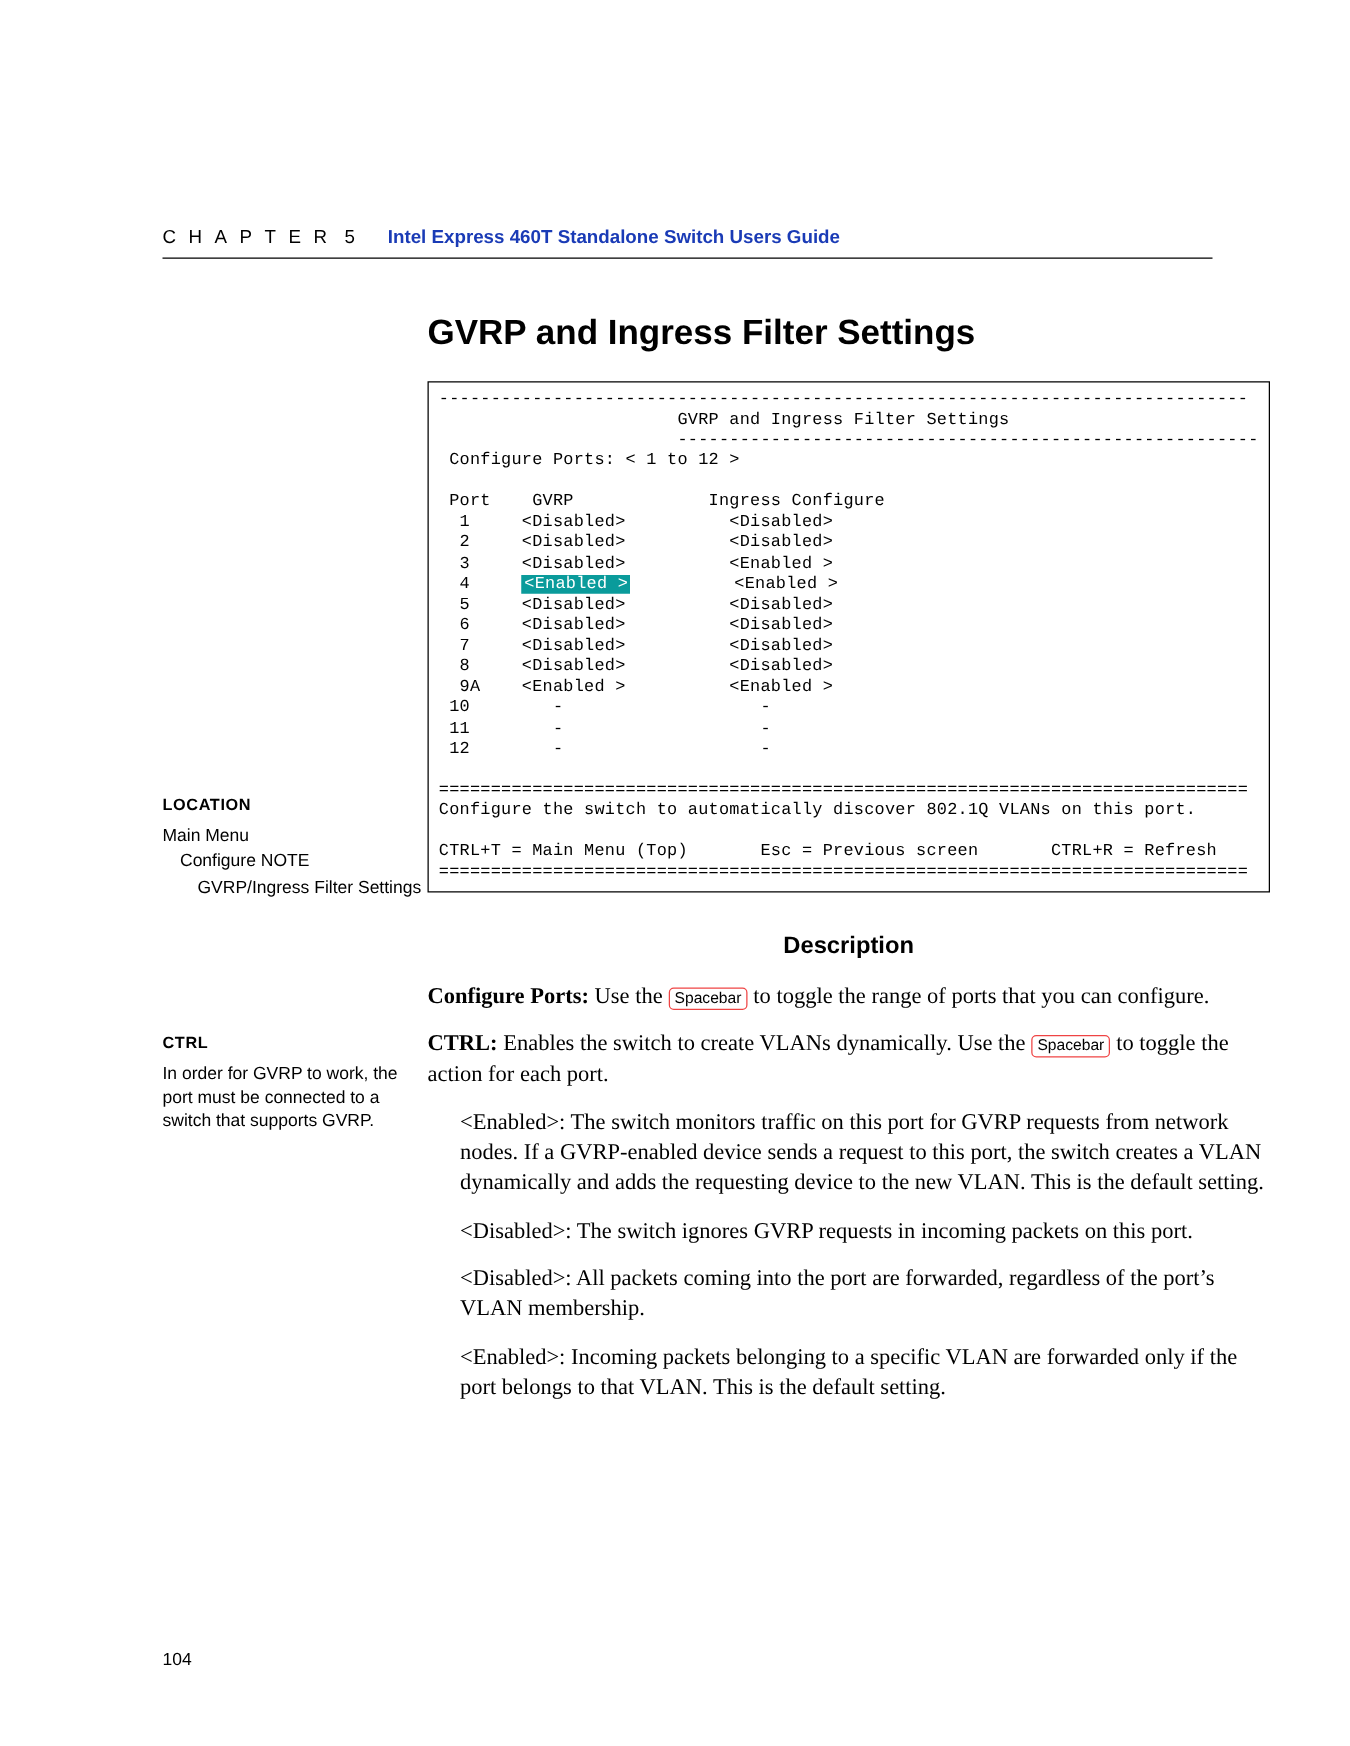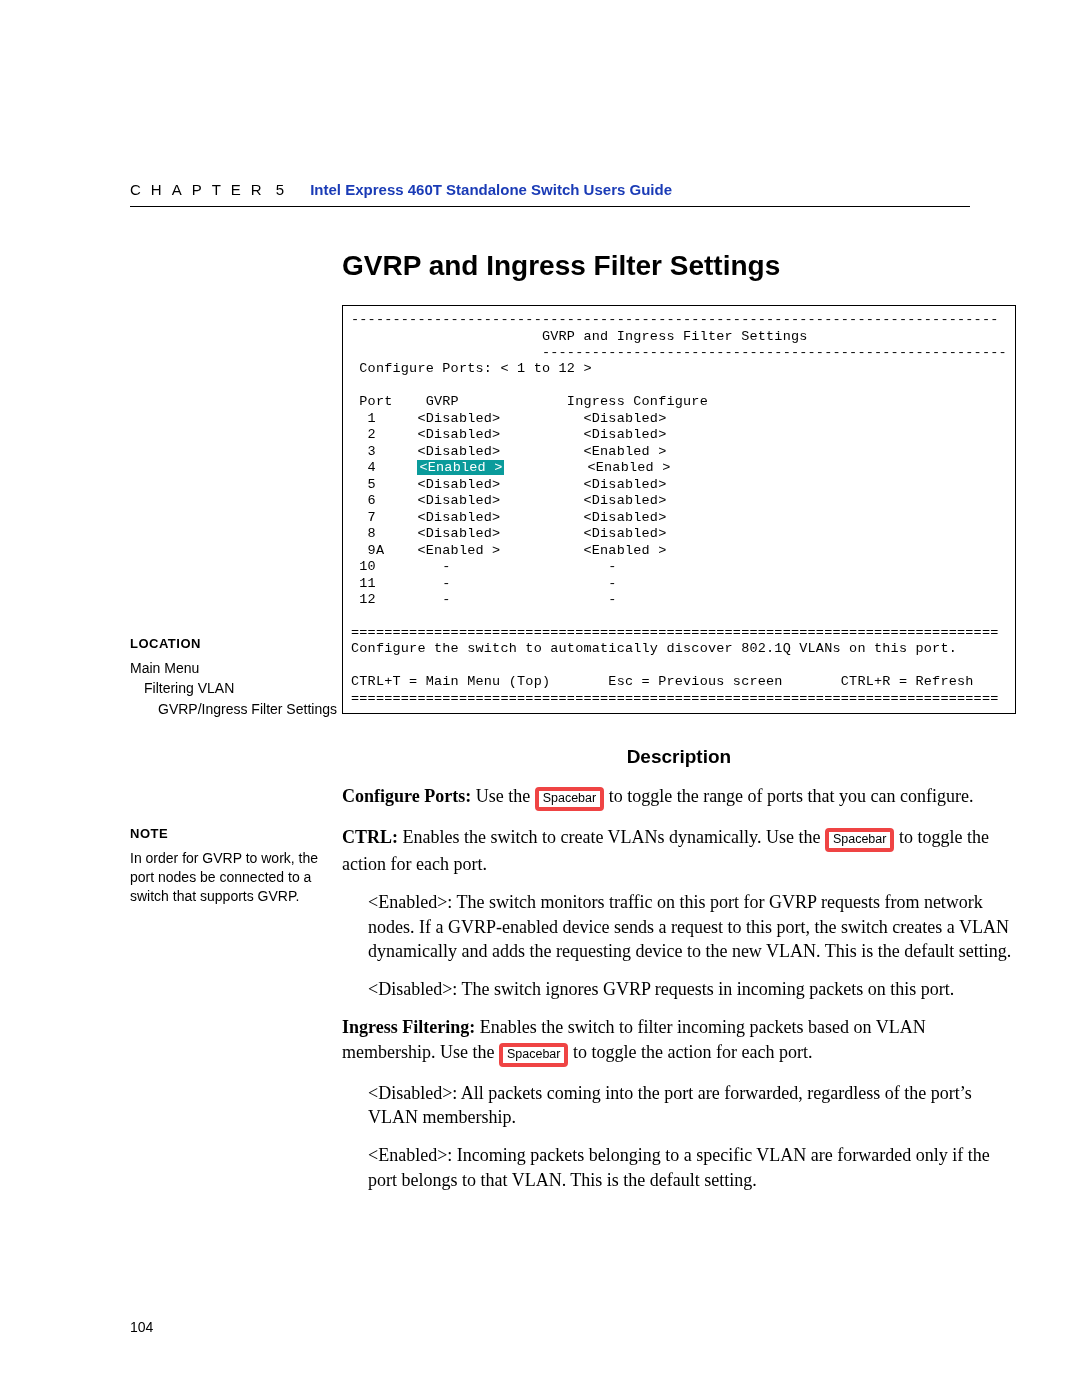--- a/index.html
+++ b/index.html
@@ -59,21 +59,21 @@
   h2.desc {
     font-family: Arial, Helvetica, sans-serif;
     font-weight: 800;
     font-size: 19px;
     margin: 0 0 14px 0;
     text-align: center;
   }
   .para { margin: 0 0 14px 0; }
   .ind { margin-left: 26px; }
   .key {
-    border:4px solid #ef4444;
+    border:1px solid #ef4444;
     border-radius: 4px;
     padding: 0 4px 1px 4px;
     font-family: Arial, Helvetica, sans-serif;
     font-size: 12.5px;
     display:inline-block;
     line-height: 1.2;
   }
   .pagenum {
     position:absolute;
     bottom: 60px;
@@ -94,26 +94,26 @@
   <hr class="hdr-rule">
 
   <h1 class="section-title">GVRP and Ingress Filter Settings</h1>
 
   <div class="columns">
 
     <aside class="sidecol">
       <div class="spacer-top"></div>
       <div class="side-hdr">LOCATION</div>
       <div class="loc1">Main Menu</div>
-      <div class="loc2">Filtering VLAN</div>
+      <div class="loc2">Configure NOTE</div>
       <div class="loc3">GVRP/Ingress Filter Settings</div>
 
       <div class="noteblock">
-        <div class="side-hdr">NOTE</div>
-        <div class="notebody">In order for GVRP to work, the port nodes be connected to a switch that supports GVRP.</div>
+        <div class="side-hdr">CTRL</div>
+        <div class="notebody">In order for GVRP to work, the port must be connected to a switch that supports GVRP.</div>
       </div>
     </aside>
 
     <main class="maincol">
 
       <div class="terminal"><span>------------------------------------------------------------------------------</span>
 <span>                       GVRP and Ingress Filter Settings</span>
 <span>                       --------------------------------------------------------</span>
 <span> Configure Ports: &lt; 1 to 12 &gt;</span>
 
@@ -142,23 +142,20 @@
       <p class="para">
         <b>Configure Ports:</b><span> Use the </span><span class="key">Spacebar</span><span> to toggle the range of ports that you can configure.</span>
       </p>
 
       <p class="para">
         <b>CTRL:</b><span> Enables the switch to create VLANs dynamically. Use the </span><span class="key">Spacebar</span><span> to toggle the action for each port.</span>
       </p>
       <p class="para ind">&lt;Enabled&gt;: The switch monitors traffic on this port for GVRP requests from network nodes. If a GVRP-enabled device sends a request to this port, the switch creates a VLAN dynamically and adds the requesting device to the new VLAN. This is the default setting.</p>
       <p class="para ind">&lt;Disabled&gt;: The switch ignores GVRP requests in incoming packets on this port.</p>
 
-      <p class="para">
-        <b>Ingress Filtering:</b><span> Enables the switch to filter incoming packets based on VLAN membership. Use the </span><span class="key">Spacebar</span><span> to toggle the action for each port.</span>
-      </p>
       <p class="para ind">&lt;Disabled&gt;: All packets coming into the port are forwarded, regardless of the port’s VLAN membership.</p>
       <p class="para ind">&lt;Enabled&gt;: Incoming packets belonging to a specific VLAN are forwarded only if the port belongs to that VLAN. This is the default setting.</p>
 
     </main>
   </div>
 
   <div class="pagenum">104</div>
 </div>
 
 </body></html>

